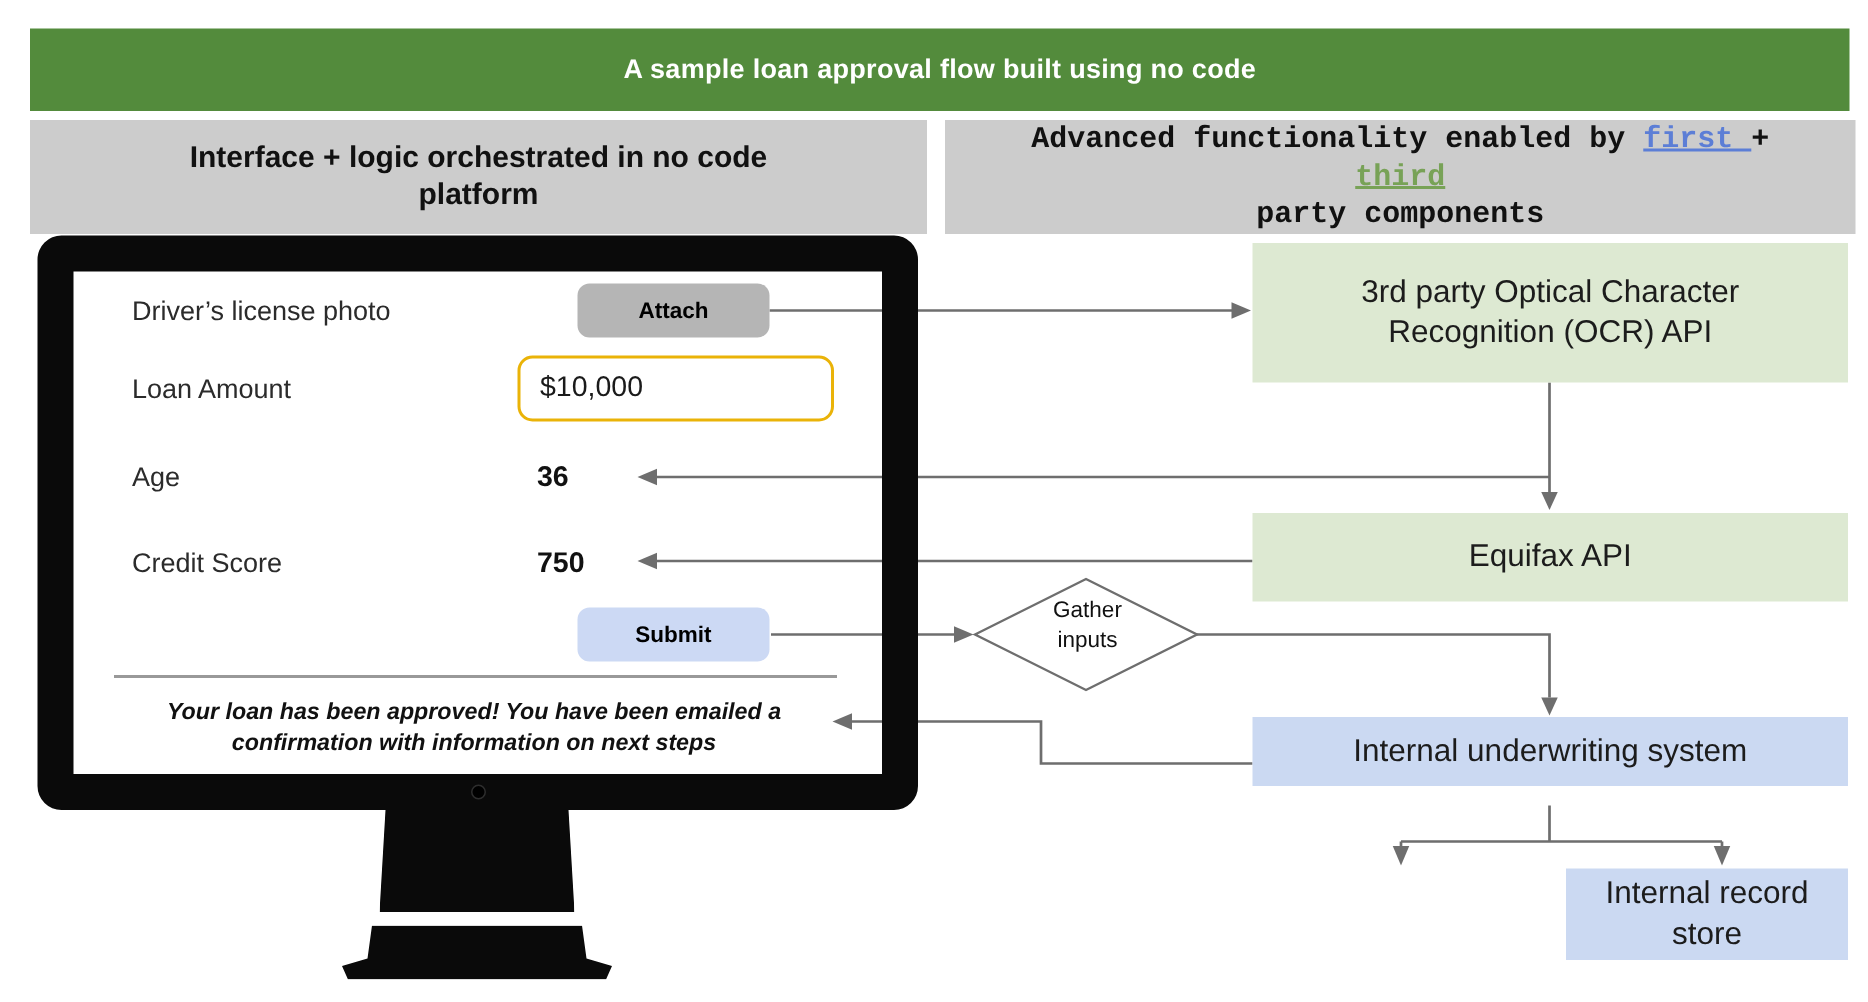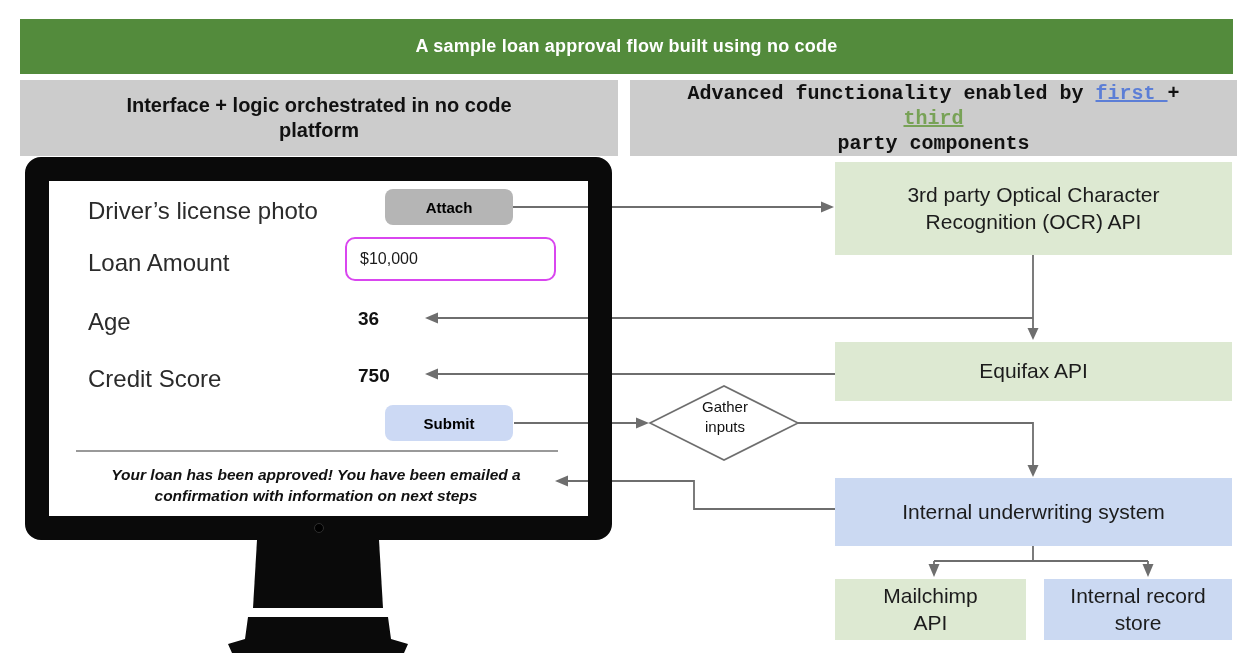--- a/index.html
+++ b/index.html
@@ -29,42 +29,42 @@
   .bezel{position:absolute;left:25px;top:157px;width:587px;height:383px;border:24px solid #0a0a0a;
          border-radius:16px;box-sizing:border-box;z-index:4;pointer-events:none;}
   .cam-dot{position:absolute;left:314px;top:523px;width:8px;height:8px;border-radius:50%;
            background:#000;border:1px solid #2e2e2e;z-index:5;}
   .stand-neck{position:absolute;left:253px;top:540px;width:130px;height:68px;background:#0a0a0a;
               clip-path:polygon(4px 0,126px 0,130px 100%,0 100%);z-index:2;}
   .stand-base{position:absolute;left:228px;top:617px;width:180px;height:36px;background:#0a0a0a;
               clip-path:polygon(20px 0,160px 0,163px 22px,180px 27px,176px 36px,4px 36px,0 27px,17px 22px);z-index:2;}
 
   
-  .form-label{position:absolute;font-size:24px;color:#2b2b2b;z-index:6;}
+  .form-label{position:absolute;font-size:18px;color:#2b2b2b;z-index:6;}
   .form-value{position:absolute;font-size:19px;font-weight:bold;color:#111;z-index:6;}
   .btn{position:absolute;width:128px;height:36px;border-radius:8px;display:flex;align-items:center;
        justify-content:center;font-size:15px;font-weight:bold;color:#000;z-index:6;cursor:pointer;border:none;}
   .btn.attach{left:385px;top:189px;background:#b5b5b5;}
   .btn.submit{left:385px;top:405px;background:#ccd9f4;}
-  .loan-input{position:absolute;left:345px;top:237px;width:211px;height:44px;border:2px solid #d946ef;
+  .loan-input{position:absolute;left:345px;top:237px;width:211px;height:44px;border:2px solid #eab308;
               border-radius:10px;box-sizing:border-box;font-family:"Liberation Sans",sans-serif;
-              font-size:16px;color:#1a1a1a;padding:0 0 0 13px;background:#fff;z-index:6;outline:none;}
+              font-size:19px;color:#1a1a1a;padding:0 0 0 13px;background:#fff;z-index:6;outline:none;}
   .divider{position:absolute;left:76px;top:450px;width:482px;height:2px;background:#999;z-index:6;}
   .confirm{position:absolute;left:85px;top:464px;width:462px;text-align:center;font-size:15.5px;
            font-style:italic;font-weight:bold;line-height:1.38;color:#111;z-index:6;}
 
   
   .node{position:absolute;display:flex;align-items:center;justify-content:center;text-align:center;
         font-size:21px;color:#1c1c1c;line-height:1.25;z-index:4;}
   .node.green{background:#dde9d2;}
   .node.blue{background:#cbd9f2;}
   #node-ocr{left:835px;top:162px;width:397px;height:93px;}
   #node-ocr .inner{max-width:310px;}
   #node-equifax{left:835px;top:342px;width:397px;height:59px;}
-  #node-underwriting{left:835px;top:478px;width:397px;height:68px;}
+  #node-underwriting{left:835px;top:478px;width:397px;height:46px;}
   #node-mailchimp{left:835px;top:579px;width:191px;height:61px;}
   #node-mailchimp .inner{max-width:125px;}
   #node-recordstore{left:1044px;top:579px;width:188px;height:61px;}
   #node-recordstore .inner{max-width:140px;}
   .diamond-label{position:absolute;left:686px;top:397px;width:78px;text-align:center;font-size:15px;
                  font-weight:normal;line-height:1.3;color:#111;z-index:6;}
 </style>
 </head>
 <body>
 
@@ -136,20 +136,17 @@
   <div class="node green" id="node-ocr">
     <div class="inner">3rd party Optical Character Recognition (OCR) API</div>
   </div>
   <div class="node green" id="node-equifax">
     <div class="inner">Equifax API</div>
   </div>
   <div class="diamond-label">Gather inputs</div>
   <div class="node blue" id="node-underwriting">
     <div class="inner">Internal underwriting system</div>
   </div>
-  <div class="node green" id="node-mailchimp">
-    <div class="inner">Mailchimp API</div>
-  </div>
   <div class="node blue" id="node-recordstore">
     <div class="inner">Internal record store</div>
   </div>
 
 </div>
 
 </body></html>

